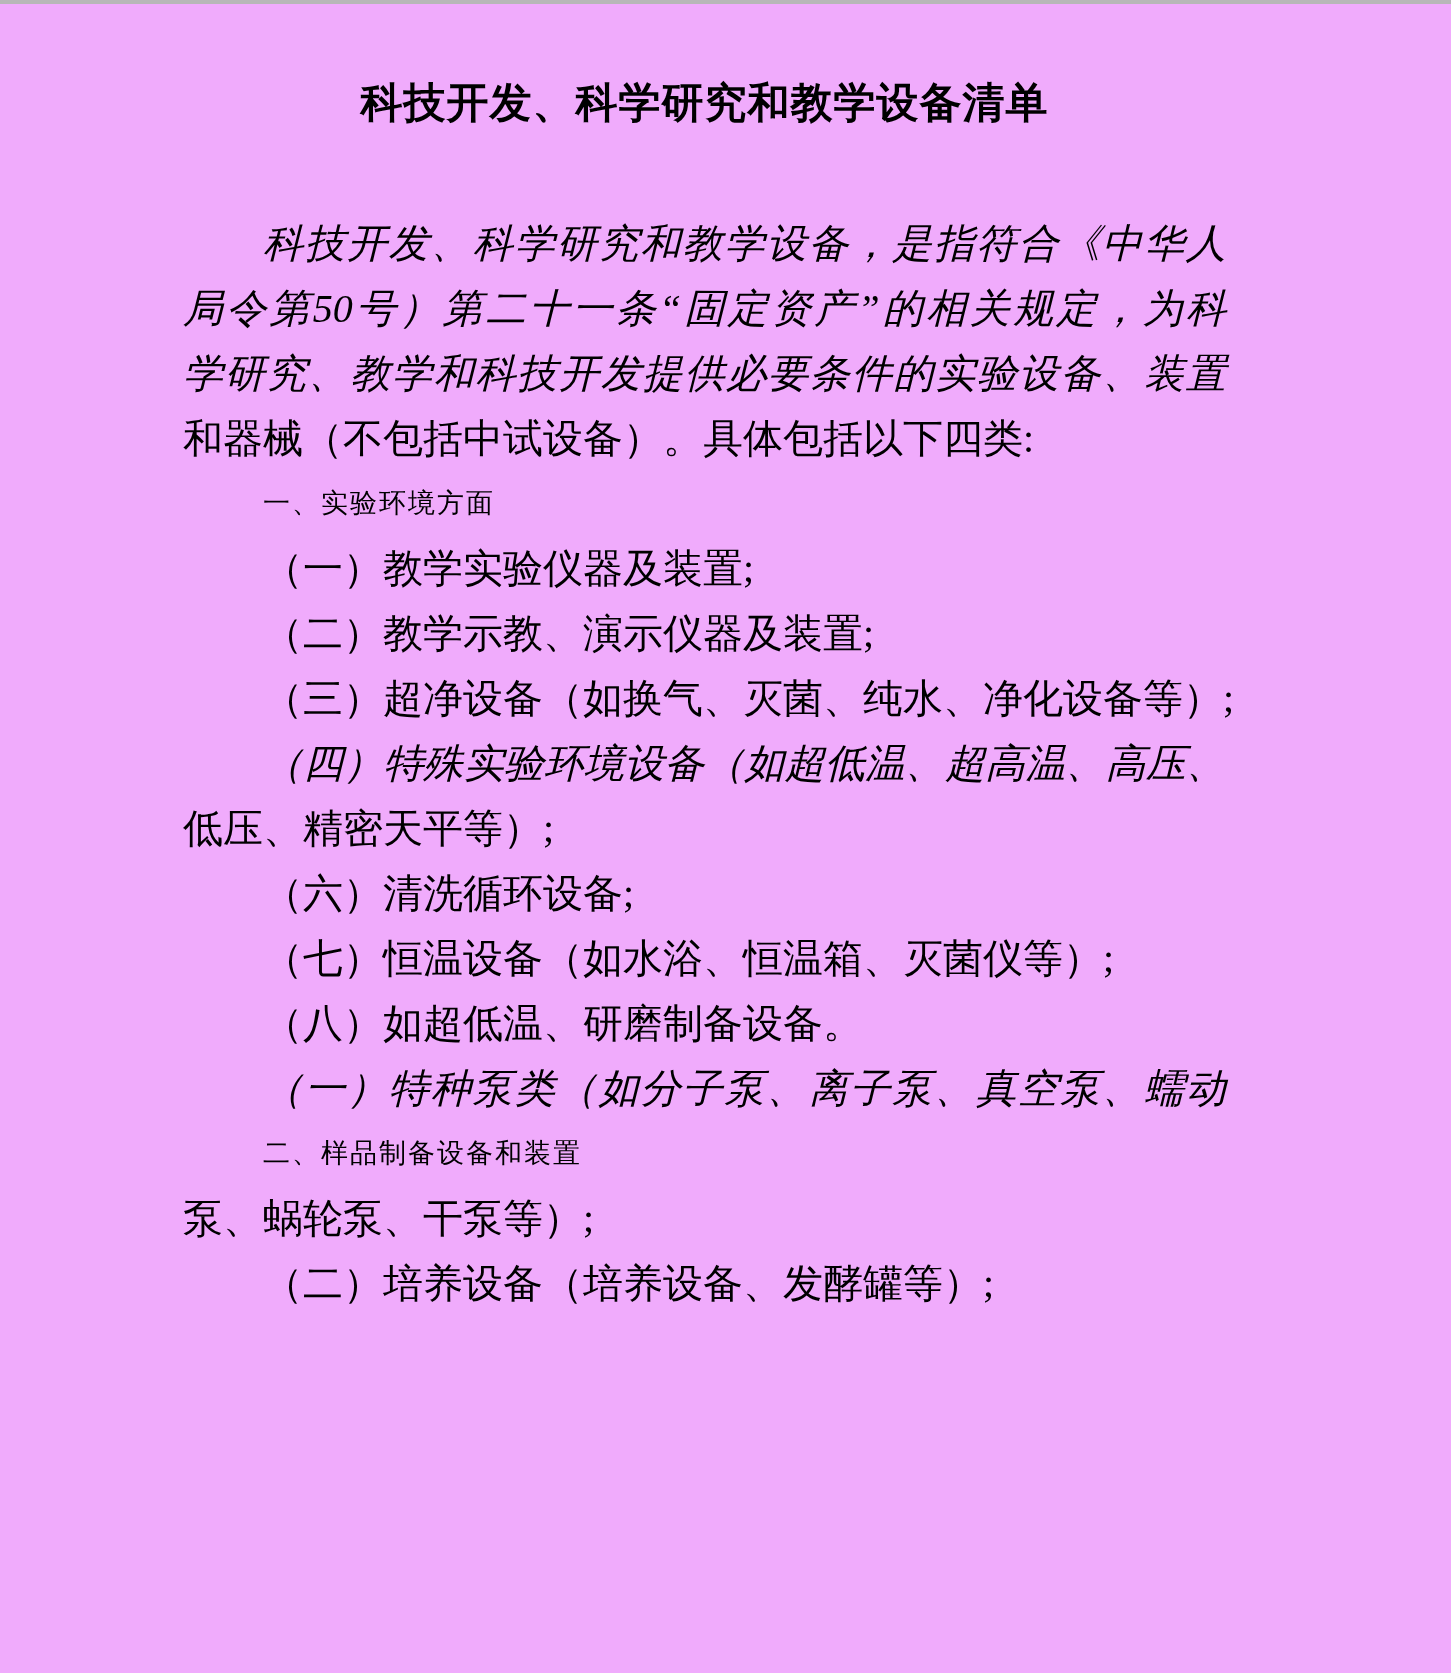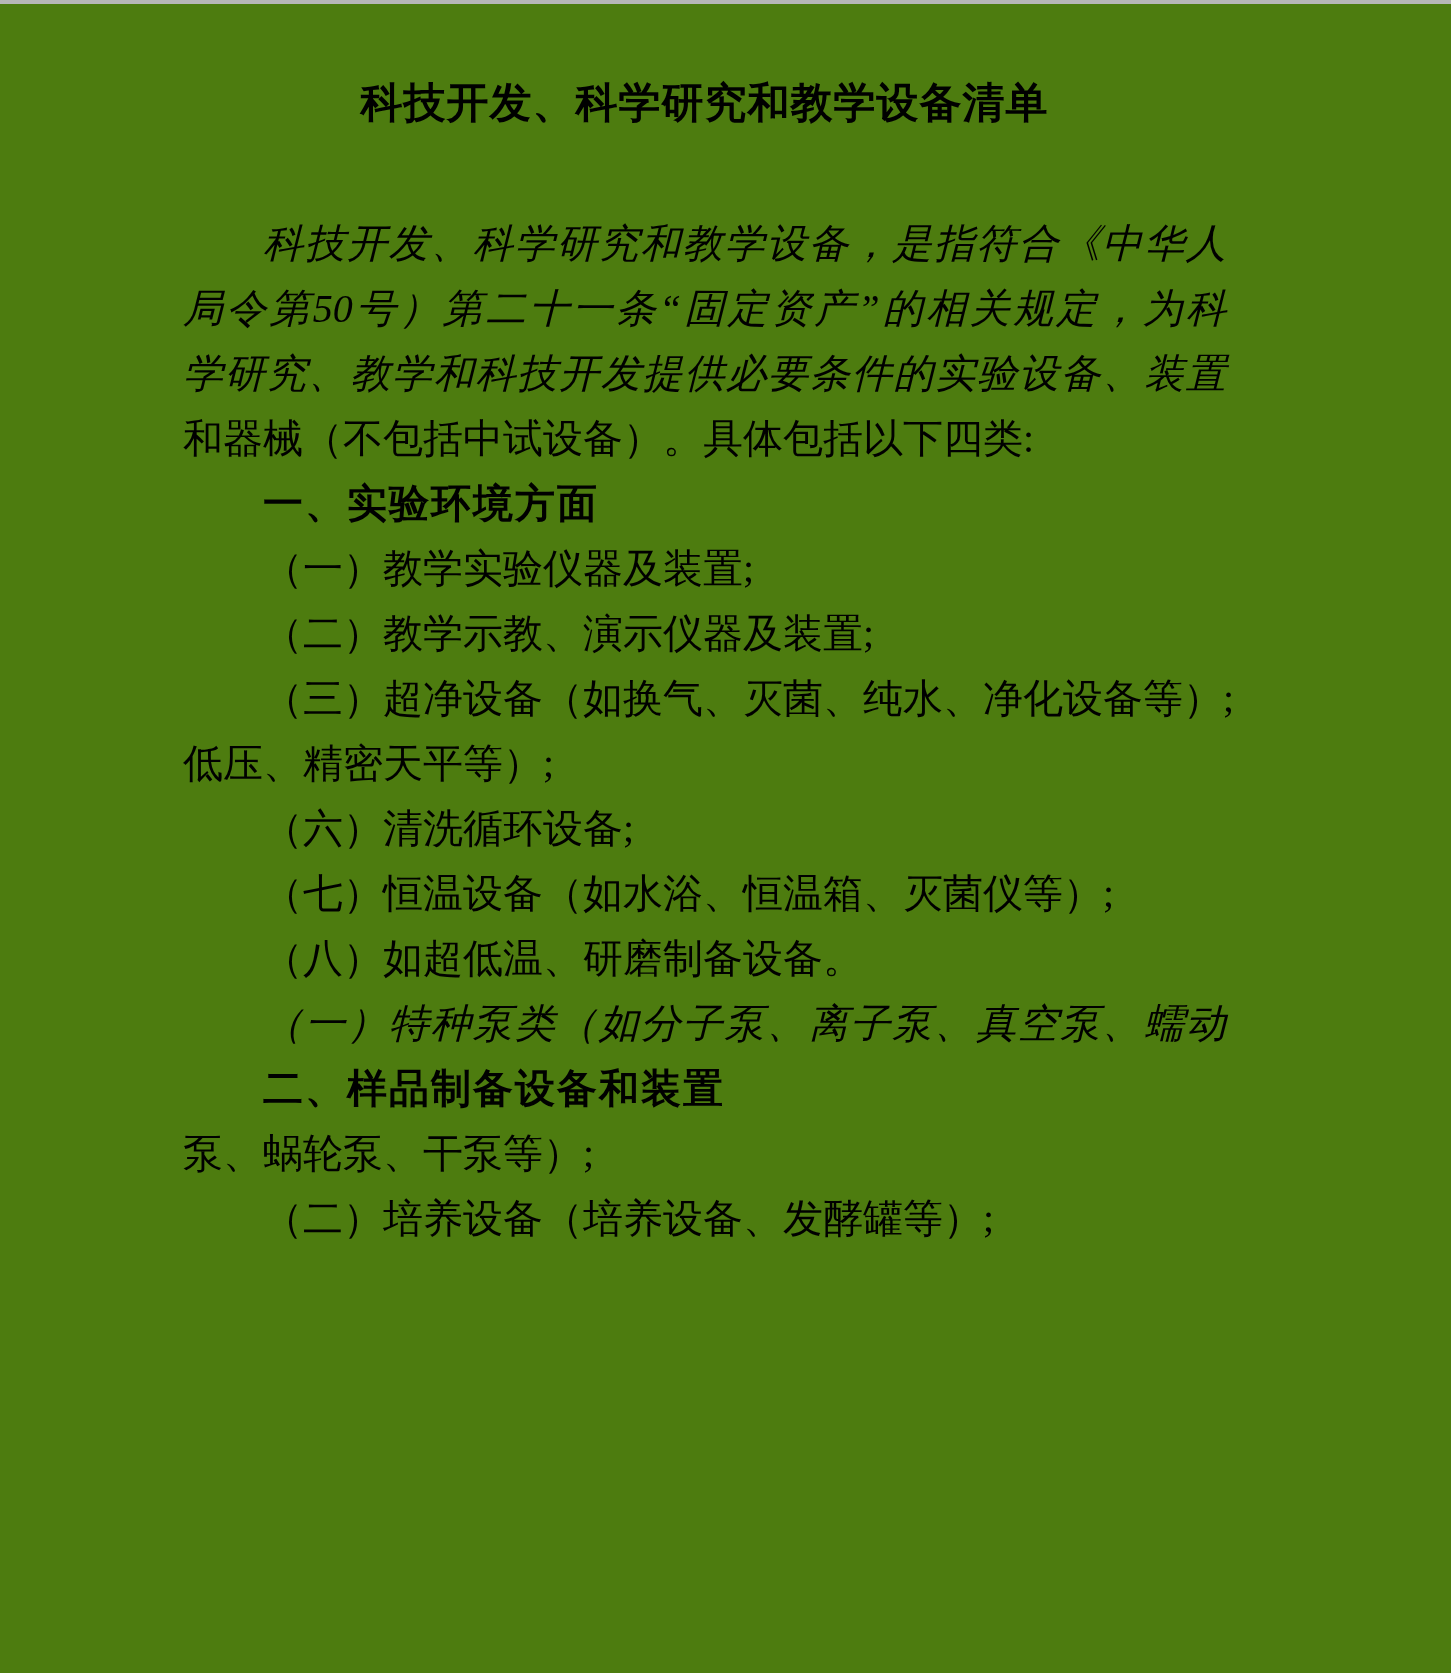--- a/index.html
+++ b/index.html
@@ -16,21 +16,21 @@
     top: 0; left: 0;
     width: 1451px;
     height: 4px;
     background: #b7b7b7;
   }
   .doc-page {
     position: absolute;
     top: 4px; left: 0;
     width: 1451px;
     height: 1669px;
-    background: #4d7c0f;
+    background: #f0abfc;
   }
   .doc-column {
     position: absolute;
     left: 183px;
     top: 0;
     width: 1043px;
   }
   .doc-title {
     margin-top: 74px;
     font-size: 42px;
@@ -54,42 +54,43 @@
   }
   .line.stretch {
     white-space: normal;
     text-align: justify;
     text-align-last: justify;
     text-justify: inter-character;
     font-style: italic;
   }
   .line.heading {
     font-family: "Liberation Sans", "DejaVu Sans", sans-serif;
-    font-weight: bold;
-    font-size: 40px;
+    font-weight: normal;
+    font-size: 27px;
     letter-spacing: 2px;
   }
 </style>
 </head>
 <body style="background: rgb(255, 255, 255); color: rgb(0, 0, 0);">
 
 <div class="window-top-edge" style="background: rgb(183, 183, 183);"></div>
 
 <div class="doc-page">
   <div class="doc-column">
     <div class="doc-title">科技开发、科学研究和教学设备清单</div>
     <div class="doc-body">
         <div class="line body indent stretch">科技开发、科学研究和教学设备，是指符合《中华人</div>
         <div class="line body stretch">局令第50号）第二十一条“固定资产”的相关规定，为科</div>
         <div class="line body stretch">学研究、教学和科技开发提供必要条件的实验设备、装置</div>
         <div class="line body">和器械（不包括中试设备）。具体包括以下四类:</div>
         <div class="line heading indent">一、实验环境方面</div>
         <div class="line body indent">（一）教学实验仪器及装置;</div>
         <div class="line body indent">（二）教学示教、演示仪器及装置;</div>
         <div class="line body indent">（三）超净设备（如换气、灭菌、纯水、净化设备等）;</div>
+        <div class="line body indent stretch">（四）特殊实验环境设备（如超低温、超高温、高压、</div>
         <div class="line body">低压、精密天平等）;</div>
         <div class="line body indent">（六）清洗循环设备;</div>
         <div class="line body indent">（七）恒温设备（如水浴、恒温箱、灭菌仪等）;</div>
         <div class="line body indent">（八）如超低温、研磨制备设备。</div>
         <div class="line body indent stretch">（一）特种泵类（如分子泵、离子泵、真空泵、蠕动</div>
         <div class="line heading indent">二、样品制备设备和装置</div>
         <div class="line body">泵、蜗轮泵、干泵等）;</div>
         <div class="line body indent">（二）培养设备（培养设备、发酵罐等）;</div>
       </div>
   </div>

